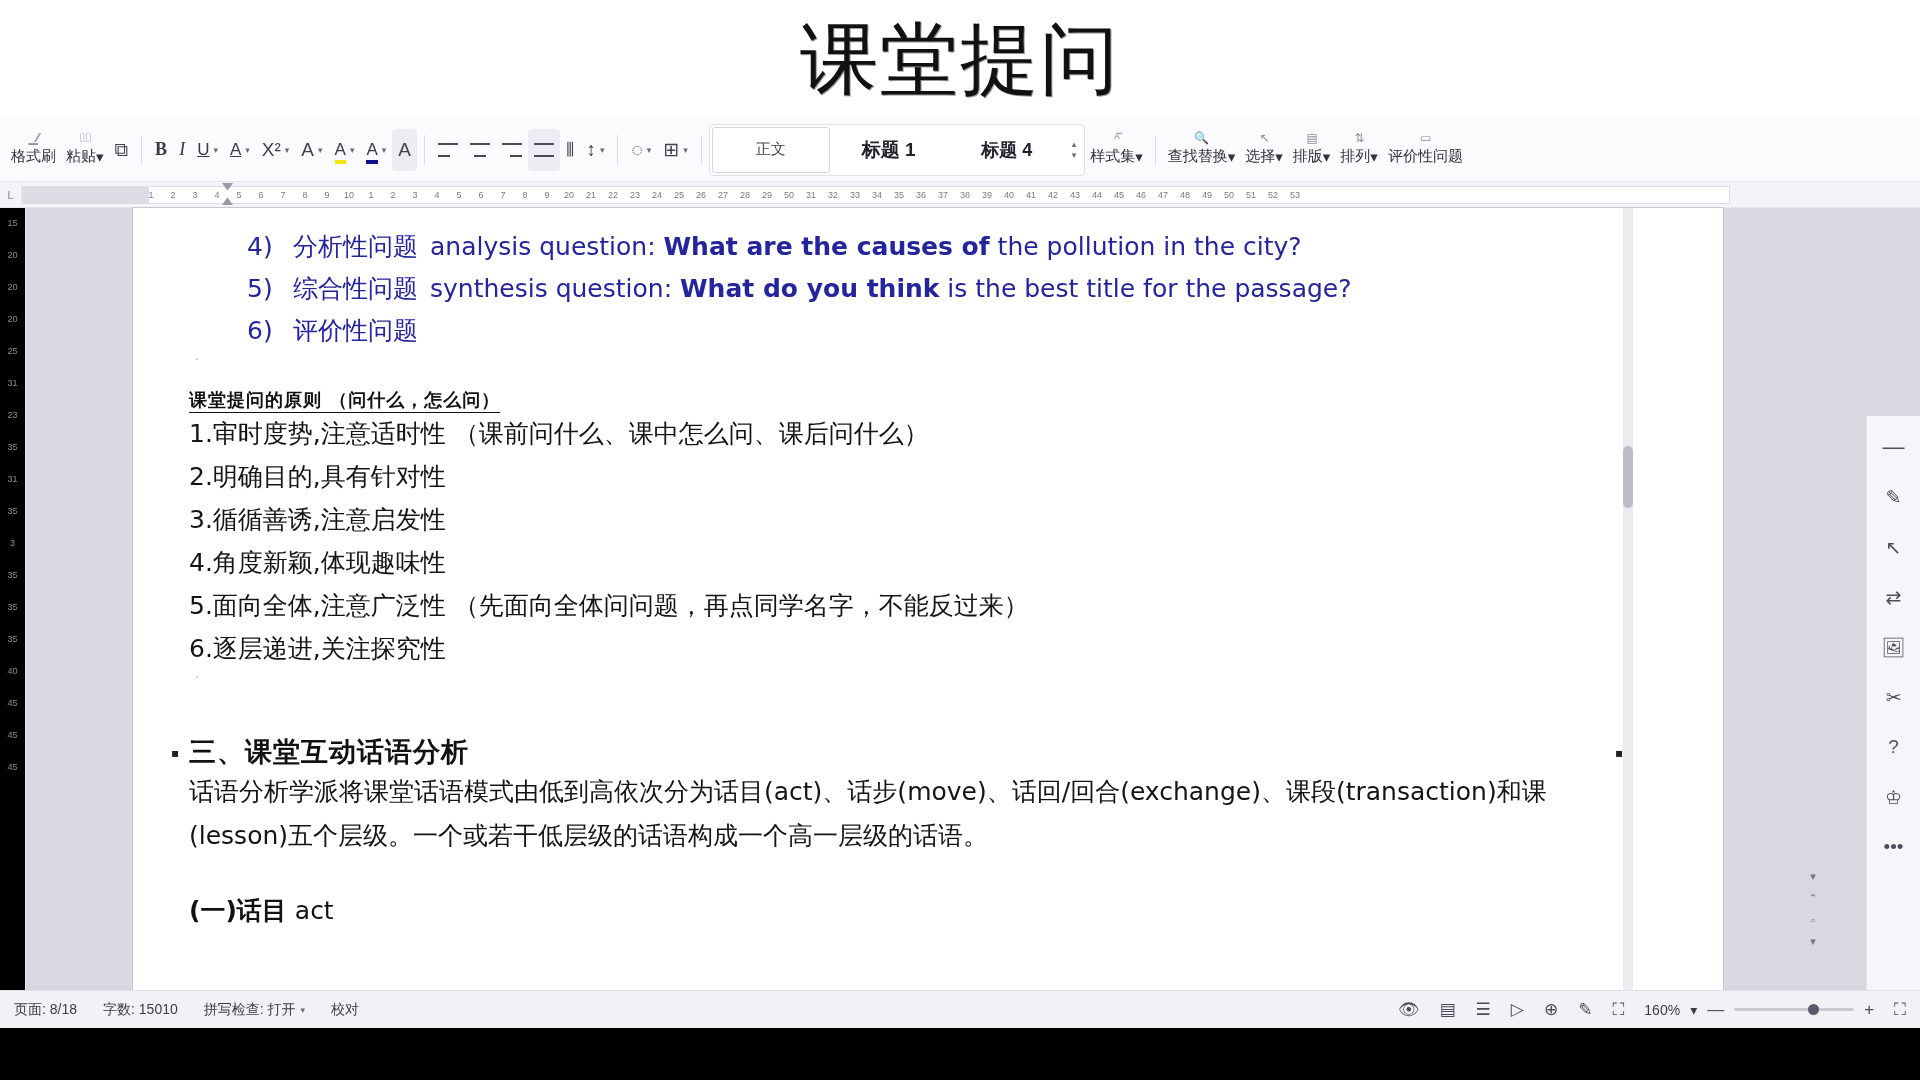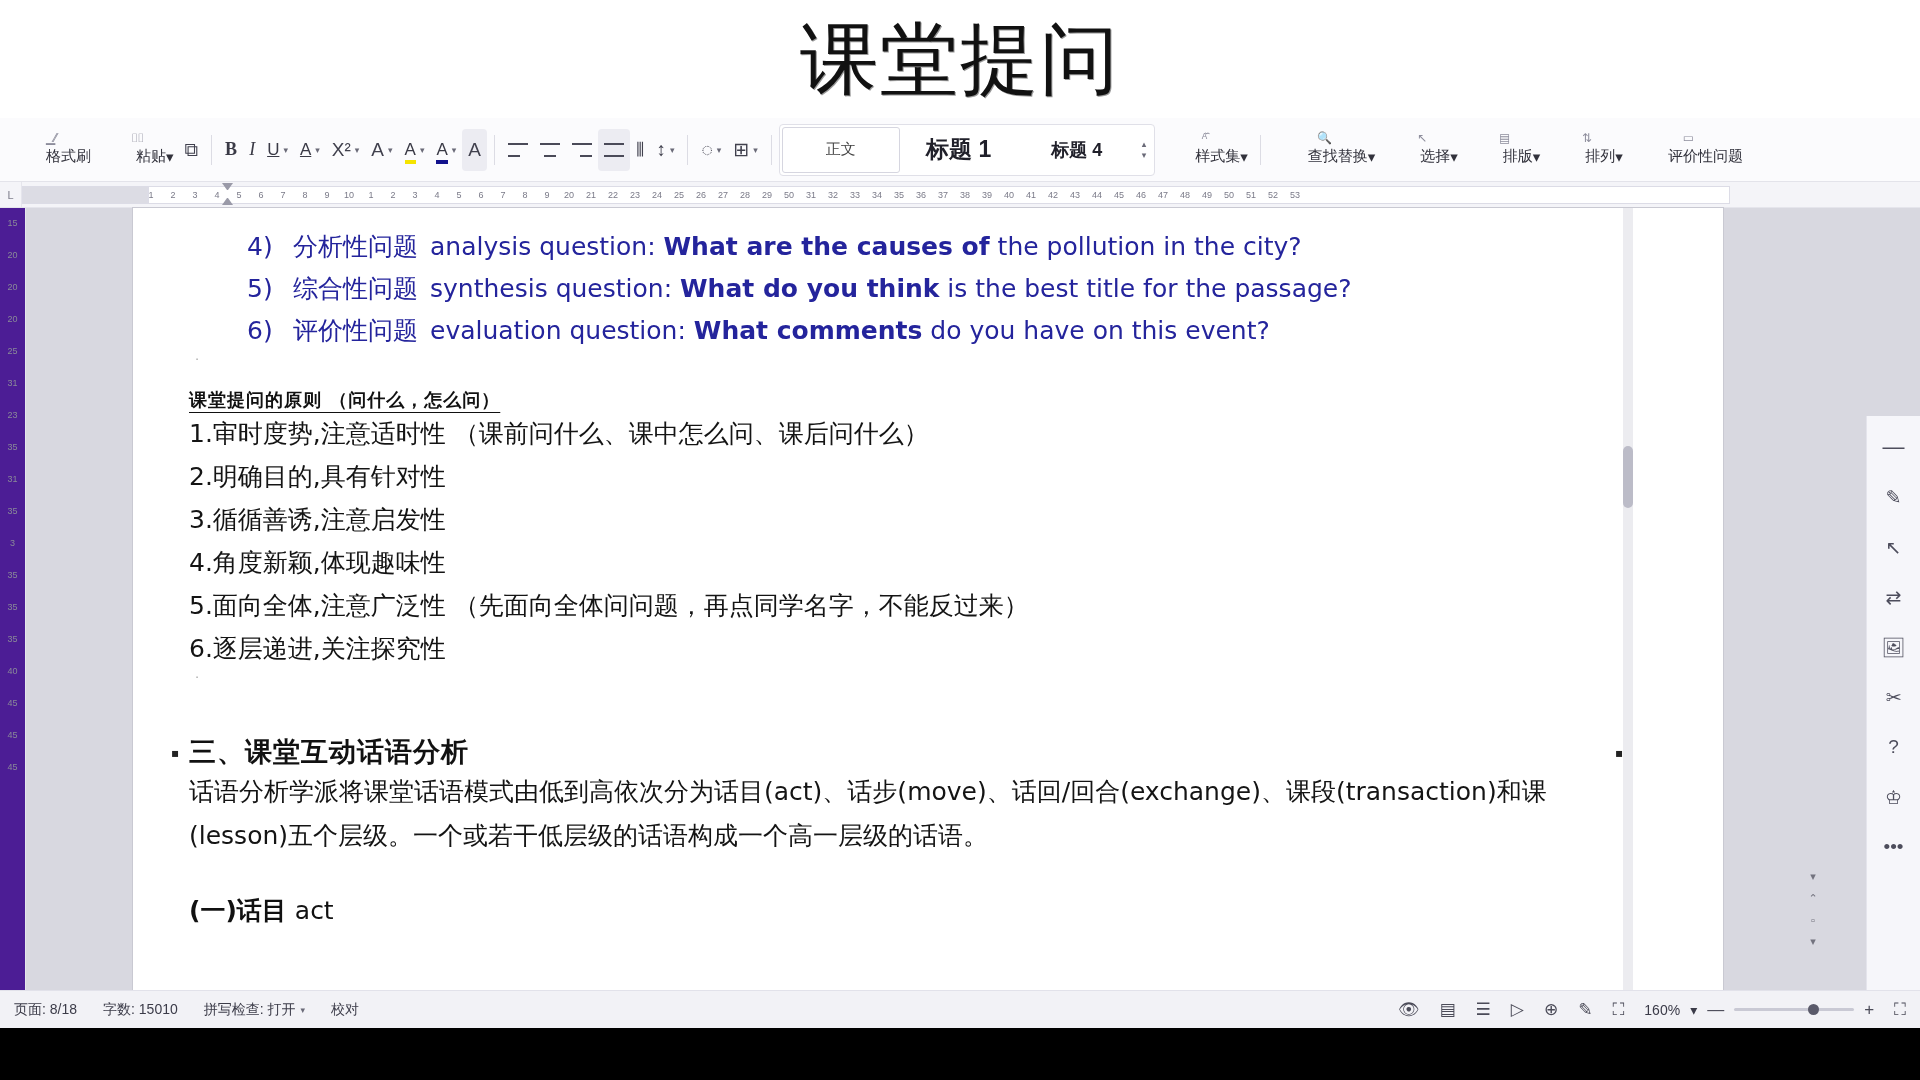--- a/index.html
+++ b/index.html
@@ -35,21 +35,21 @@
     height:42px; padding:0 6px; border-radius:4px; cursor:default;
     color:#3a3a46; font-size:15px; white-space:nowrap;
   }
   .tb-btn .glyph{ font-size:19px; color:#41414e; line-height:1; }
   .tb-btn .caret{ font-size:9px; color:#6a6a78; margin-left:4px; }
   .tb-btn.boxed{ background:#ececf2; }
 
   .tb-stacked{ display:flex; flex-direction:column; align-items:center; justify-content:center;
     height:52px; padding:0 5px; }
   .tb-stacked .mini{ font-size:12px; color:#8d8d9c; line-height:11px; letter-spacing:-1px; }
-  .tb-stacked .lbl{ font-size:15px; color:#32323c; margin-top:3px; display:flex; align-items:center;margin-left:35px;}
+  .tb-stacked .lbl{ font-size:15px; color:#32323c; margin-top:3px; display:flex; align-items:center;}
 
   .bicon{ font-weight:700; font-size:18px; font-family:"Liberation Serif",serif; }
   .iicon{ font-style:italic; font-size:18px; font-family:"Liberation Serif",serif; }
   .uicon{ font-size:17px; text-decoration:underline; }
 
   .hl-a{ position:relative; display:inline-block; font-size:17px; }
   .hl-a::after{ content:""; position:absolute; left:0; right:0; bottom:-4px; height:4px; background:#f5e400; }
   .fc-a{ position:relative; display:inline-block; font-size:17px; }
   .fc-a::after{ content:""; position:absolute; left:0; right:0; bottom:-4px; height:4px; background:#11118c; }
 
@@ -63,21 +63,21 @@
   
   .style-gallery{
     display:flex; align-items:center; height:52px;
     border:1px solid #e0e0e8; border-radius:4px; background:#fff; padding:0 2px;
   }
   .style-card{
     display:flex; align-items:center; justify-content:center;
     min-width:118px; height:46px; padding:4px 10px; font-size:16px; color:#20202a;
   }
   .style-card.normal{ border:1px solid #d6d6e0; border-radius:3px; font-size:15px; color:#444; background:#fff;}
-  .style-card.h1{ font-weight:700; font-size:23px; }
+  .style-card.h1{ font-weight:700; font-size:19px; }
   .style-card.h2{ font-weight:700; font-size:18px; }
   .gallery-carets{ display:flex; flex-direction:column; justify-content:center; gap:4px; padding:0 6px; }
   .gallery-carets span{ font-size:9px; color:#6a6a78; line-height:7px; }
 
   
   .ruler{
     position:absolute; left:0; top:182px; width:1920px; height:26px;
     background:#f4f4f8; border-bottom:1px solid #e5e5ec;
     display:flex; align-items:center;
   }
@@ -92,21 +92,21 @@
   .indent-top{ top:-2px; left:200px; border-left:5px solid transparent; border-right:5px solid transparent; border-top:7px solid #9a9aa8;}
   .indent-bot{ top:12px; left:200px; border-left:5px solid transparent; border-right:5px solid transparent; border-bottom:7px solid #9a9aa8;}
 
   
   .workspace{
     position:absolute; left:0; top:208px; width:1920px; height:782px;
     background:#d8d8e0;
   }
   .vruler{
     position:absolute; left:0; top:0; width:26px; height:100%;
-    background:#4c1d95; border-right:1px solid #e5e5ec;
+    background:#000000; border-right:1px solid #e5e5ec;
     display:flex; flex-direction:column; align-items:center; padding-top:10px; gap:22px;
   }
   .vruler span{ font-size:9px; color:#8a8a98; }
 
   .page{
     position:absolute; left:133px; top:0; width:1590px; height:782px;
     background:#ffffff; box-shadow:0 0 0 1px #c9c9d2;
     padding:18px 58px 0 52px; overflow:hidden;
   }
 
@@ -472,21 +472,20 @@
 
         <div class="qline">
           <span class="num">5)</span>
           <span class="cn">综合性问题</span>
           <span class="en"><span>synthesis question: </span><b>What do you think</b><span> is the best title for the passage?</span></span>
         </div>
 
         <div class="qline">
           <span class="num">6)</span>
           <span class="cn">评价性问题</span>
-          <span class="en"><span>evaluation question: </span><b>What comments</b><span> do you have on this event?</span></span>
         </div>
 
         <div class="spacer-dot">·</div>
 
         <div>
           <span class="principle-head">课堂提问的原则 （问什么，怎么问）</span>
         </div>
 
         <div class="principle">1.审时度势,注意适时性 （课前问什么、课中怎么问、课后问什么）</div>
         <div class="principle">2.明确目的,具有针对性</div>

